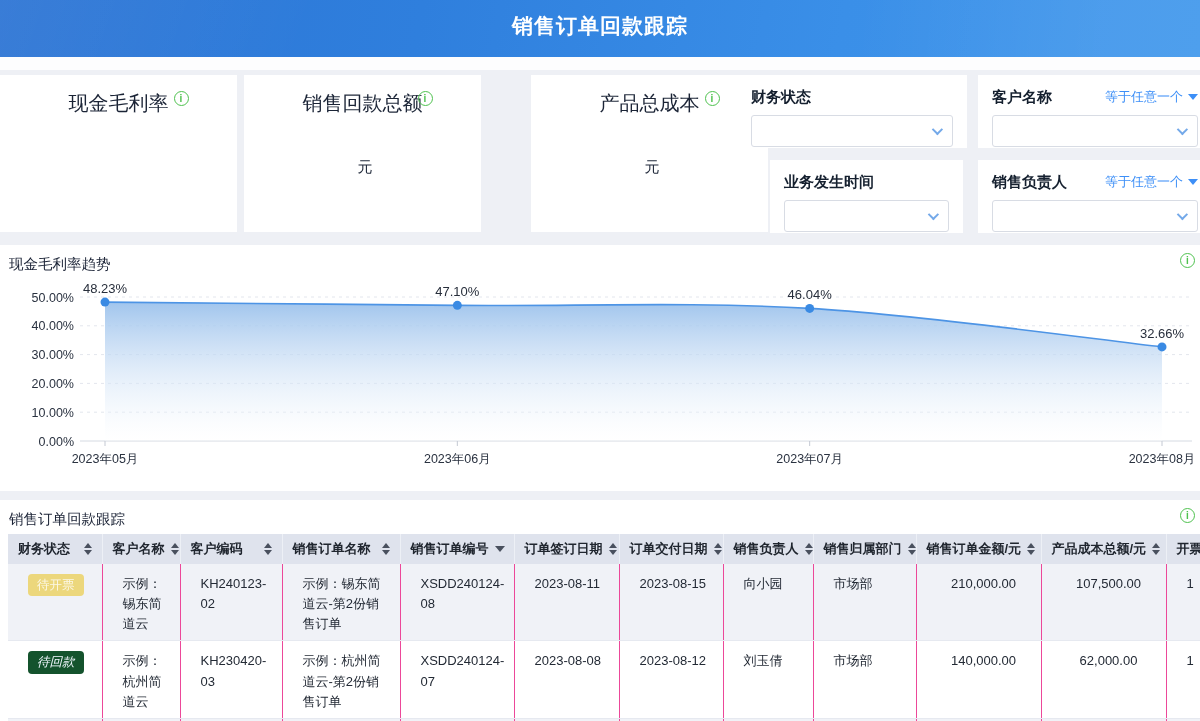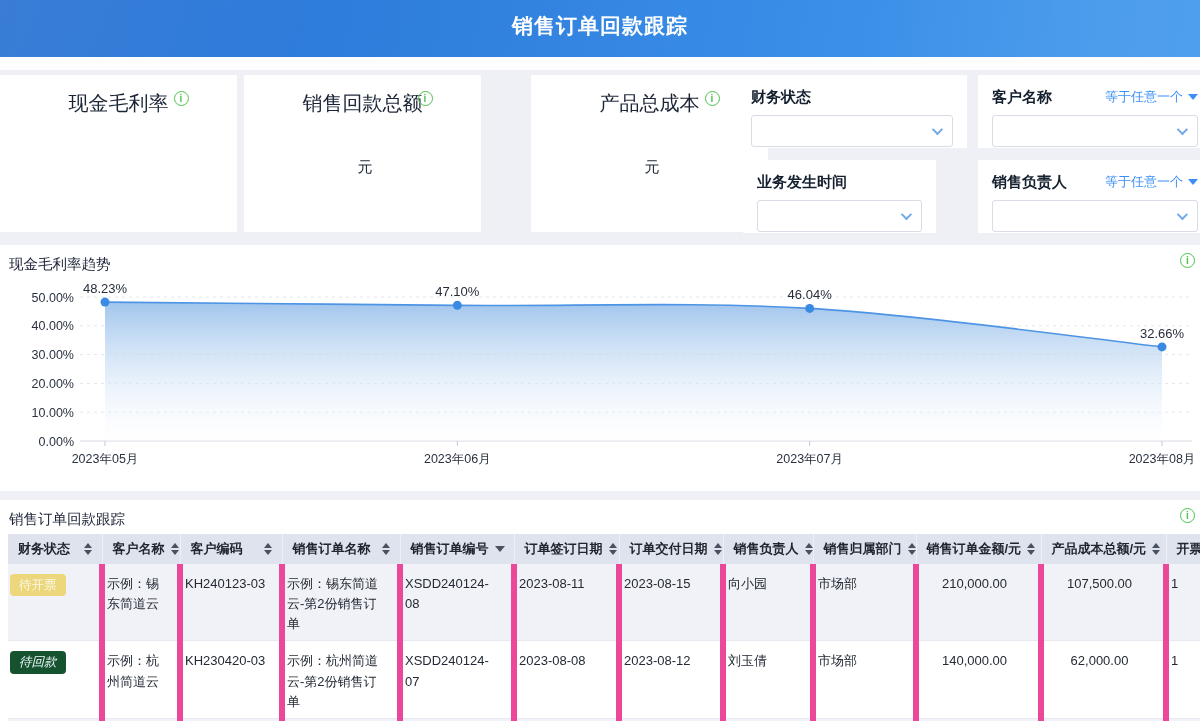--- a/index.html
+++ b/index.html
@@ -77,22 +77,22 @@
     background:#DFE3ED; height:30px; font-size:13px; font-weight:700; color:#20262F;
     text-align:left; padding:0 10px; border-right:1px solid #EDF0F6; cursor:pointer;
     white-space:nowrap; overflow:hidden;
   }
   thead th .th-inner { display:flex; align-items:center; justify-content:space-between; }
   .sort { display:inline-flex; flex-direction:column; gap:2px; margin-left:6px; }
   .sort .up { width:0;height:0;border-left:4px solid transparent;border-right:4px solid transparent;border-bottom:5px solid #49505E; }
   .sort .down { width:0;height:0;border-left:4px solid transparent;border-right:4px solid transparent;border-top:5px solid #49505E; }
   .sort-desc { width:0;height:0;border-left:5px solid transparent;border-right:5px solid transparent;border-top:6px solid #49505E; margin-left:6px; }
   tbody td {
-    font-size:13px; color:#232A35; padding:10px 10px 6px 2px; vertical-align:top;
-    border-right:6px solid #ec4899; border-bottom:1px solid #E6E9F0; line-height:1.55;
+    font-size:13px; color:#232A35; padding:10px 10px 6px 20px; vertical-align:top;
+    border-right:1px solid #ec4899; border-bottom:1px solid #E6E9F0; line-height:1.55;
     height:51px;
   }
   tbody tr.odd { background:#F0F2F7; }
   tbody tr.even { background:#FFFFFF; }
   td.num { text-align:center; }
   .badge {
     display:inline-block; font-size:12.5px; padding:3px 9px; border-radius:4px; line-height:1.3;
   }
   .badge-yellow { background:#ECD77C; color:rgba(255,255,255,0.82); }
   .badge-blue   { background:#14532d; color:#F2F8FF;font-style:italic; }
@@ -143,21 +143,21 @@
     <span class="filter-label">客户名称</span>
     <span class="filter-op">
         <span>等于任意一个</span>
         <span class="tri-down-solid"></span>
       </span>
   </div>
   <div class="select">
       <span class="chev"></span>
     </div>
 </div>
-<div class="panel filter-card" style="left:743px; top:160px; width:193px;">
+<div class="panel filter-card" style="left:770px; top:160px; width:193px;">
   <div class="filter-head">
     <span class="filter-label">业务发生时间</span>
   </div>
   <div class="select">
       <span class="chev"></span>
     </div>
 </div>
 <div class="panel filter-card" style="left:978px; top:160px; width:234px;">
   <div class="filter-head">
     <span class="filter-label">销售负责人</span>
@@ -340,21 +340,21 @@
             <span class="th-inner">
               <span>开票</span>
             </span>
           </th>
       </tr>
     </thead>
     <tbody>
       <tr class="odd">
         <td><span class="badge badge-yellow">待开票</span></td>
         <td>示例：锡东简道云</td>
-        <td>KH240123-03</td>
+        <td>KH240123-02</td>
         <td>示例：锡东简道云-第2份销售订单</td>
         <td>XSDD240124-08</td>
         <td>2023-08-11</td>
         <td>2023-08-15</td>
         <td>向小园</td>
         <td>市场部</td>
         <td class="num">210,000.00</td>
         <td class="num">107,500.00</td>
         <td>1</td>
       </tr>

